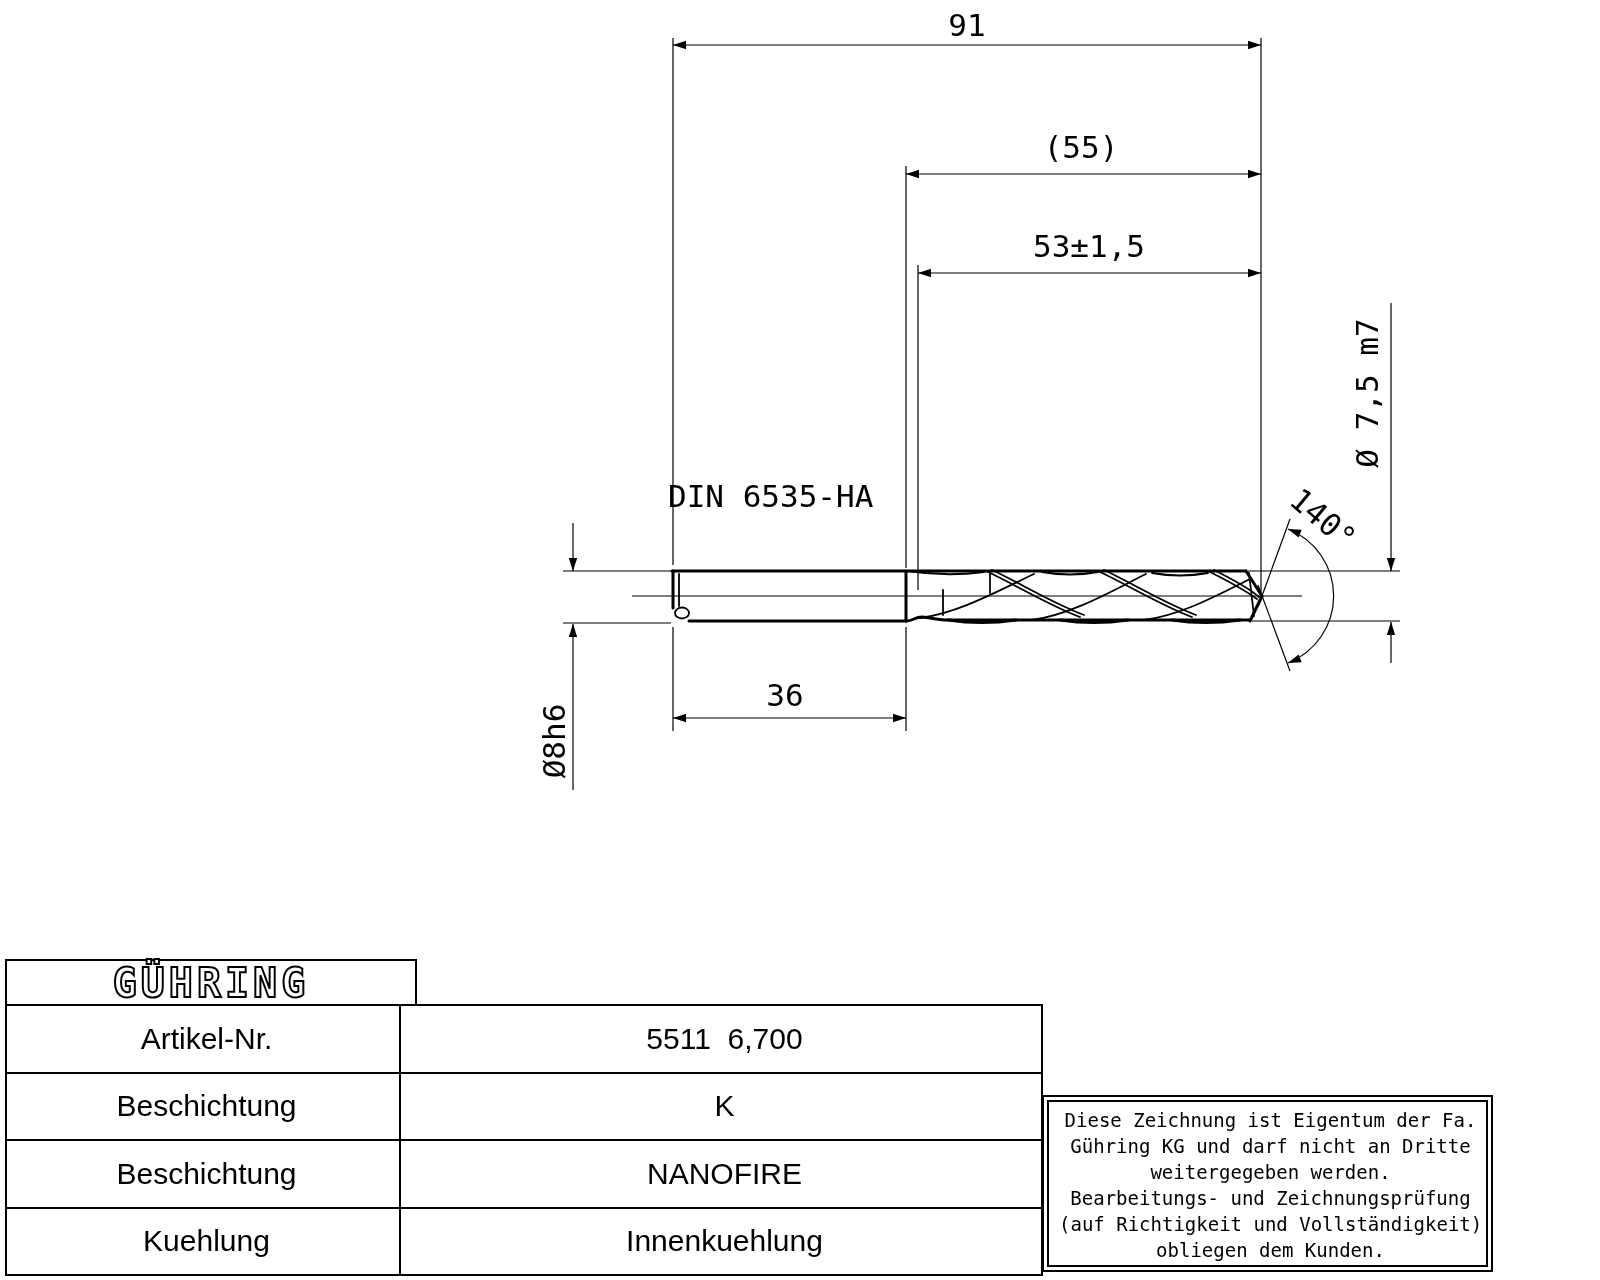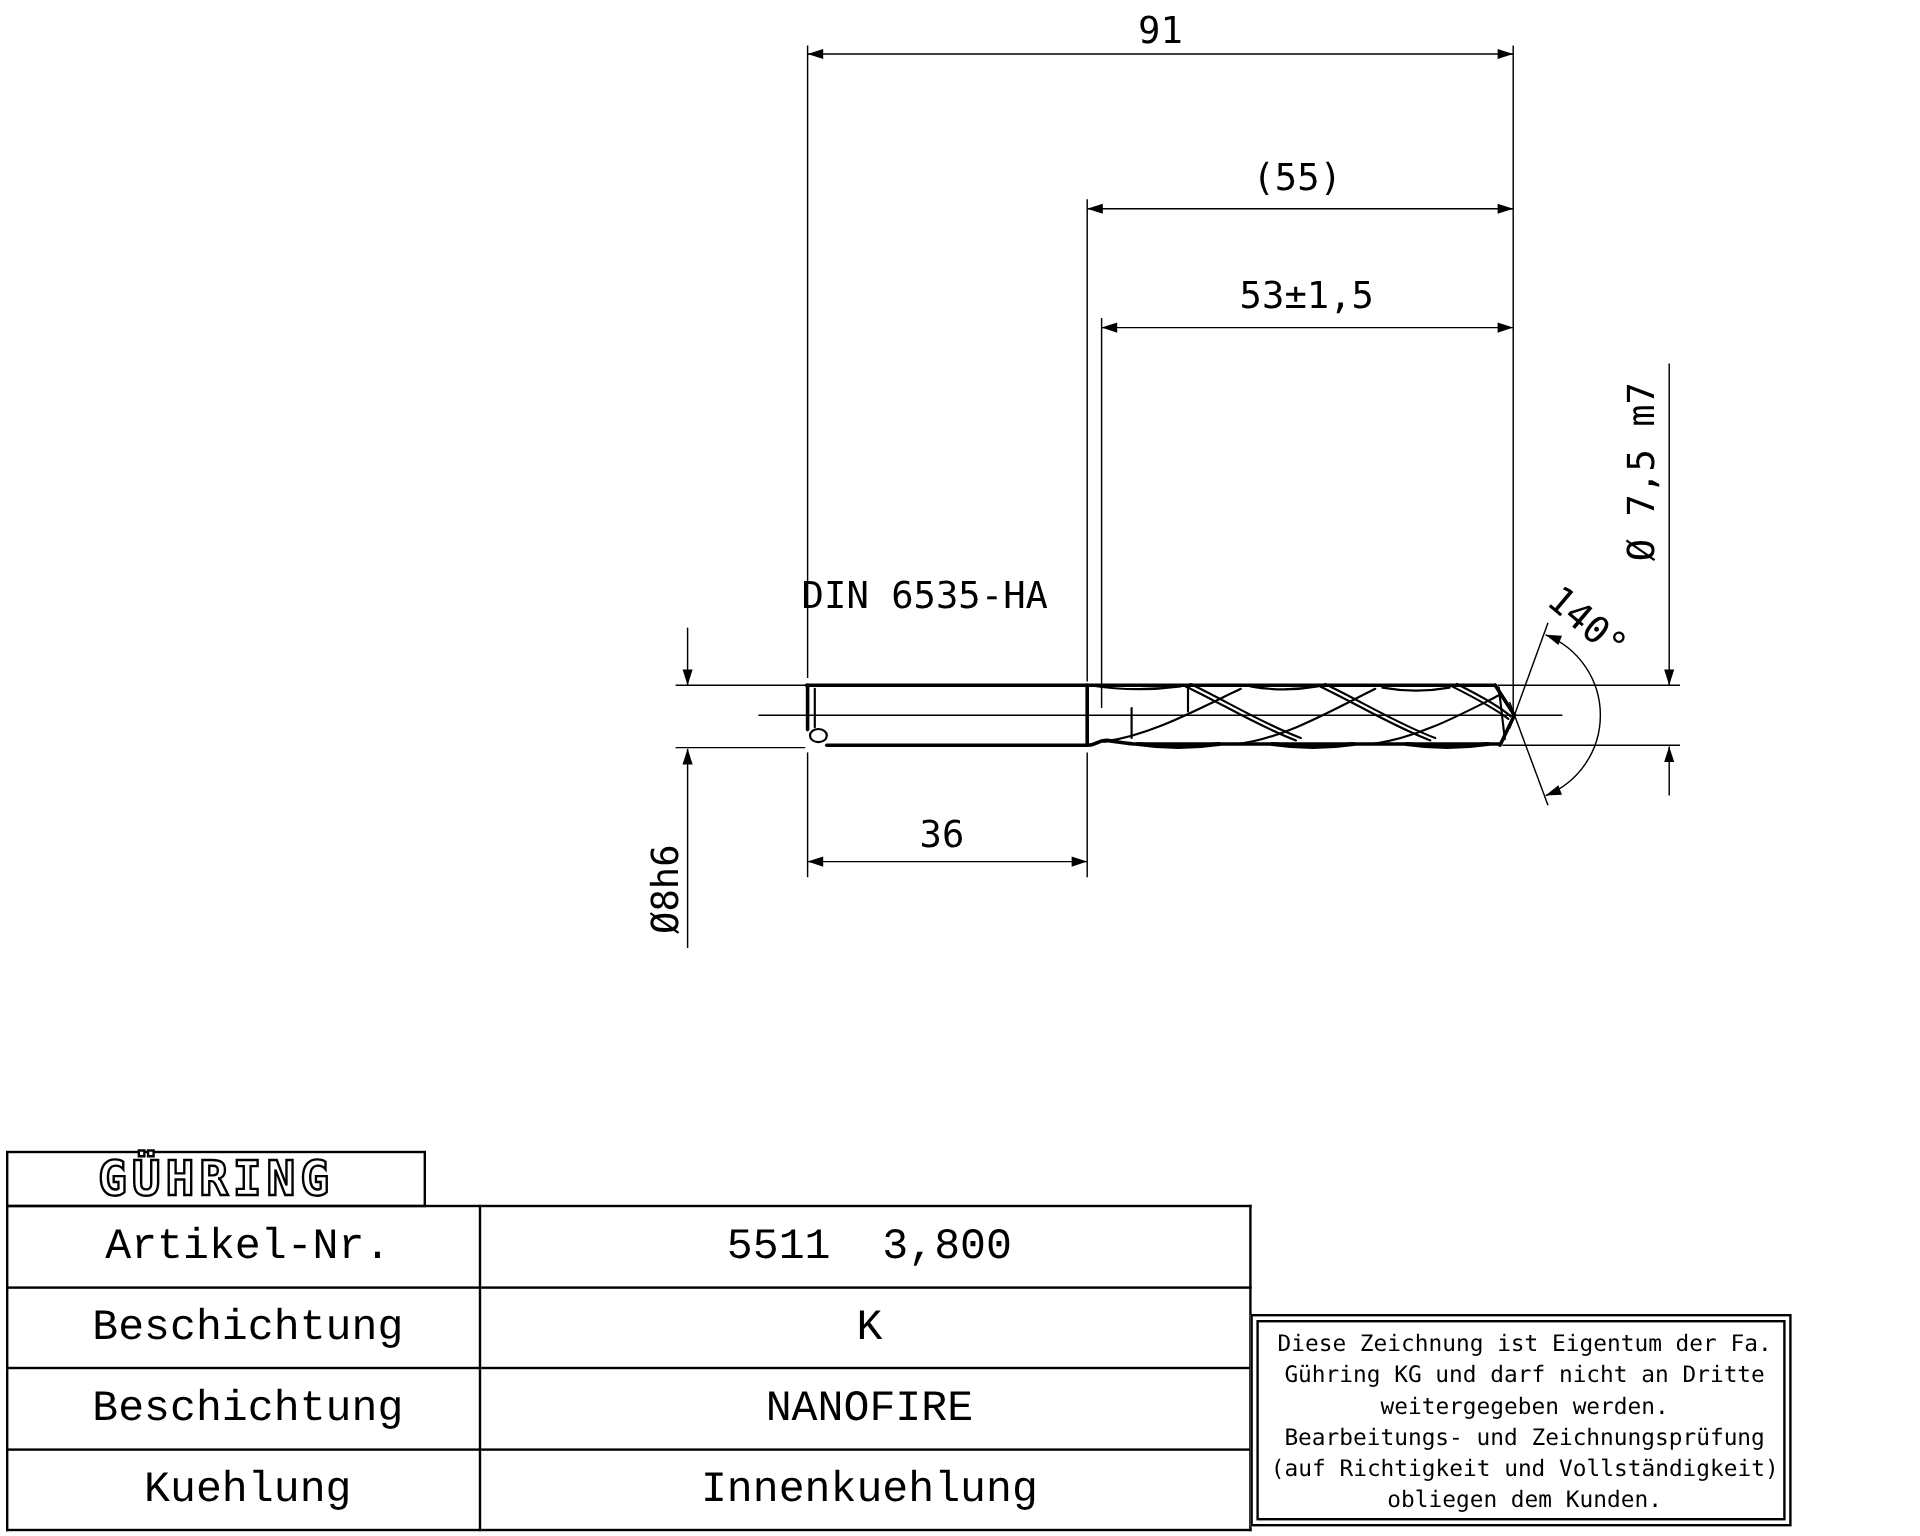--- a/index.html
+++ b/index.html
@@ -17,41 +17,41 @@
   .medium   { stroke: #000; stroke-width: 1.8; fill: none; stroke-linecap: round; }
   .lip      { stroke: #000; stroke-width: 3.2; fill: none; stroke-linecap: round; }
   .thin     { stroke: #000; stroke-width: 1.2; fill: none; }
   .arrow    { fill: #000; stroke: none; }
   .dimtext  { font-family: "DejaVu Sans Mono", monospace; font-size: 31px; fill: #000; }
   .whitefill{ fill: #fff; }
 
   
   .logo-cell {
     position: absolute; left: 5px; top: 959px;
-    width: 350px; height: 47px;
+    width: 412px; height: 47px;
     border: 2px solid #000; box-sizing: border-box;
     display: flex; align-items: center; justify-content: center;
   }
   .logo-text {
     font-weight: bold; font-size: 40px; letter-spacing: 4px;
     color: #fff; -webkit-text-stroke: 2px #000;
     font-family: "DejaVu Sans Mono", monospace;
   }
   .tb-grid {
     position: absolute; left: 5px; top: 1004px;
     width: 1038px; height: 272px;
     border-collapse: collapse; table-layout: fixed;
   }
   .tb-grid td {
     border: 2px solid #000;
-    font-size: 36px; color: #000;
+    font-size: 30px; color: #000;
     padding: 0 7px 0 14px; vertical-align: middle;
     white-space: pre; overflow: hidden;
     height: 45px; box-sizing: border-box;
-    font-family: Liberation Mono, monospace;
+    font-family: Liberation Sans, sans-serif;
   }
   .tb-grid col.c1 { width: 394px; }
 
   
   .notice {
     position: absolute; left: 1042px; top: 1095px;
     width: 451px; height: 177px;
     border: 2px solid #000; box-sizing: border-box;
     background: #fff;
   }
@@ -188,21 +188,21 @@
       <span class="logo-text">GÜHRING</span>
     </div>
     <table class="tb-grid">
       <colgroup>
           <col class="c1">
           <col>
         </colgroup>
       <tbody>
         <tr>
           <td>Artikel-Nr.</td>
-          <td>5511  3,800</td>
+          <td>5511  6,700</td>
         </tr>
         <tr>
           <td>Beschichtung</td>
           <td>K</td>
         </tr>
         <tr>
           <td>Beschichtung</td>
           <td>NANOFIRE</td>
         </tr>
         <tr>

